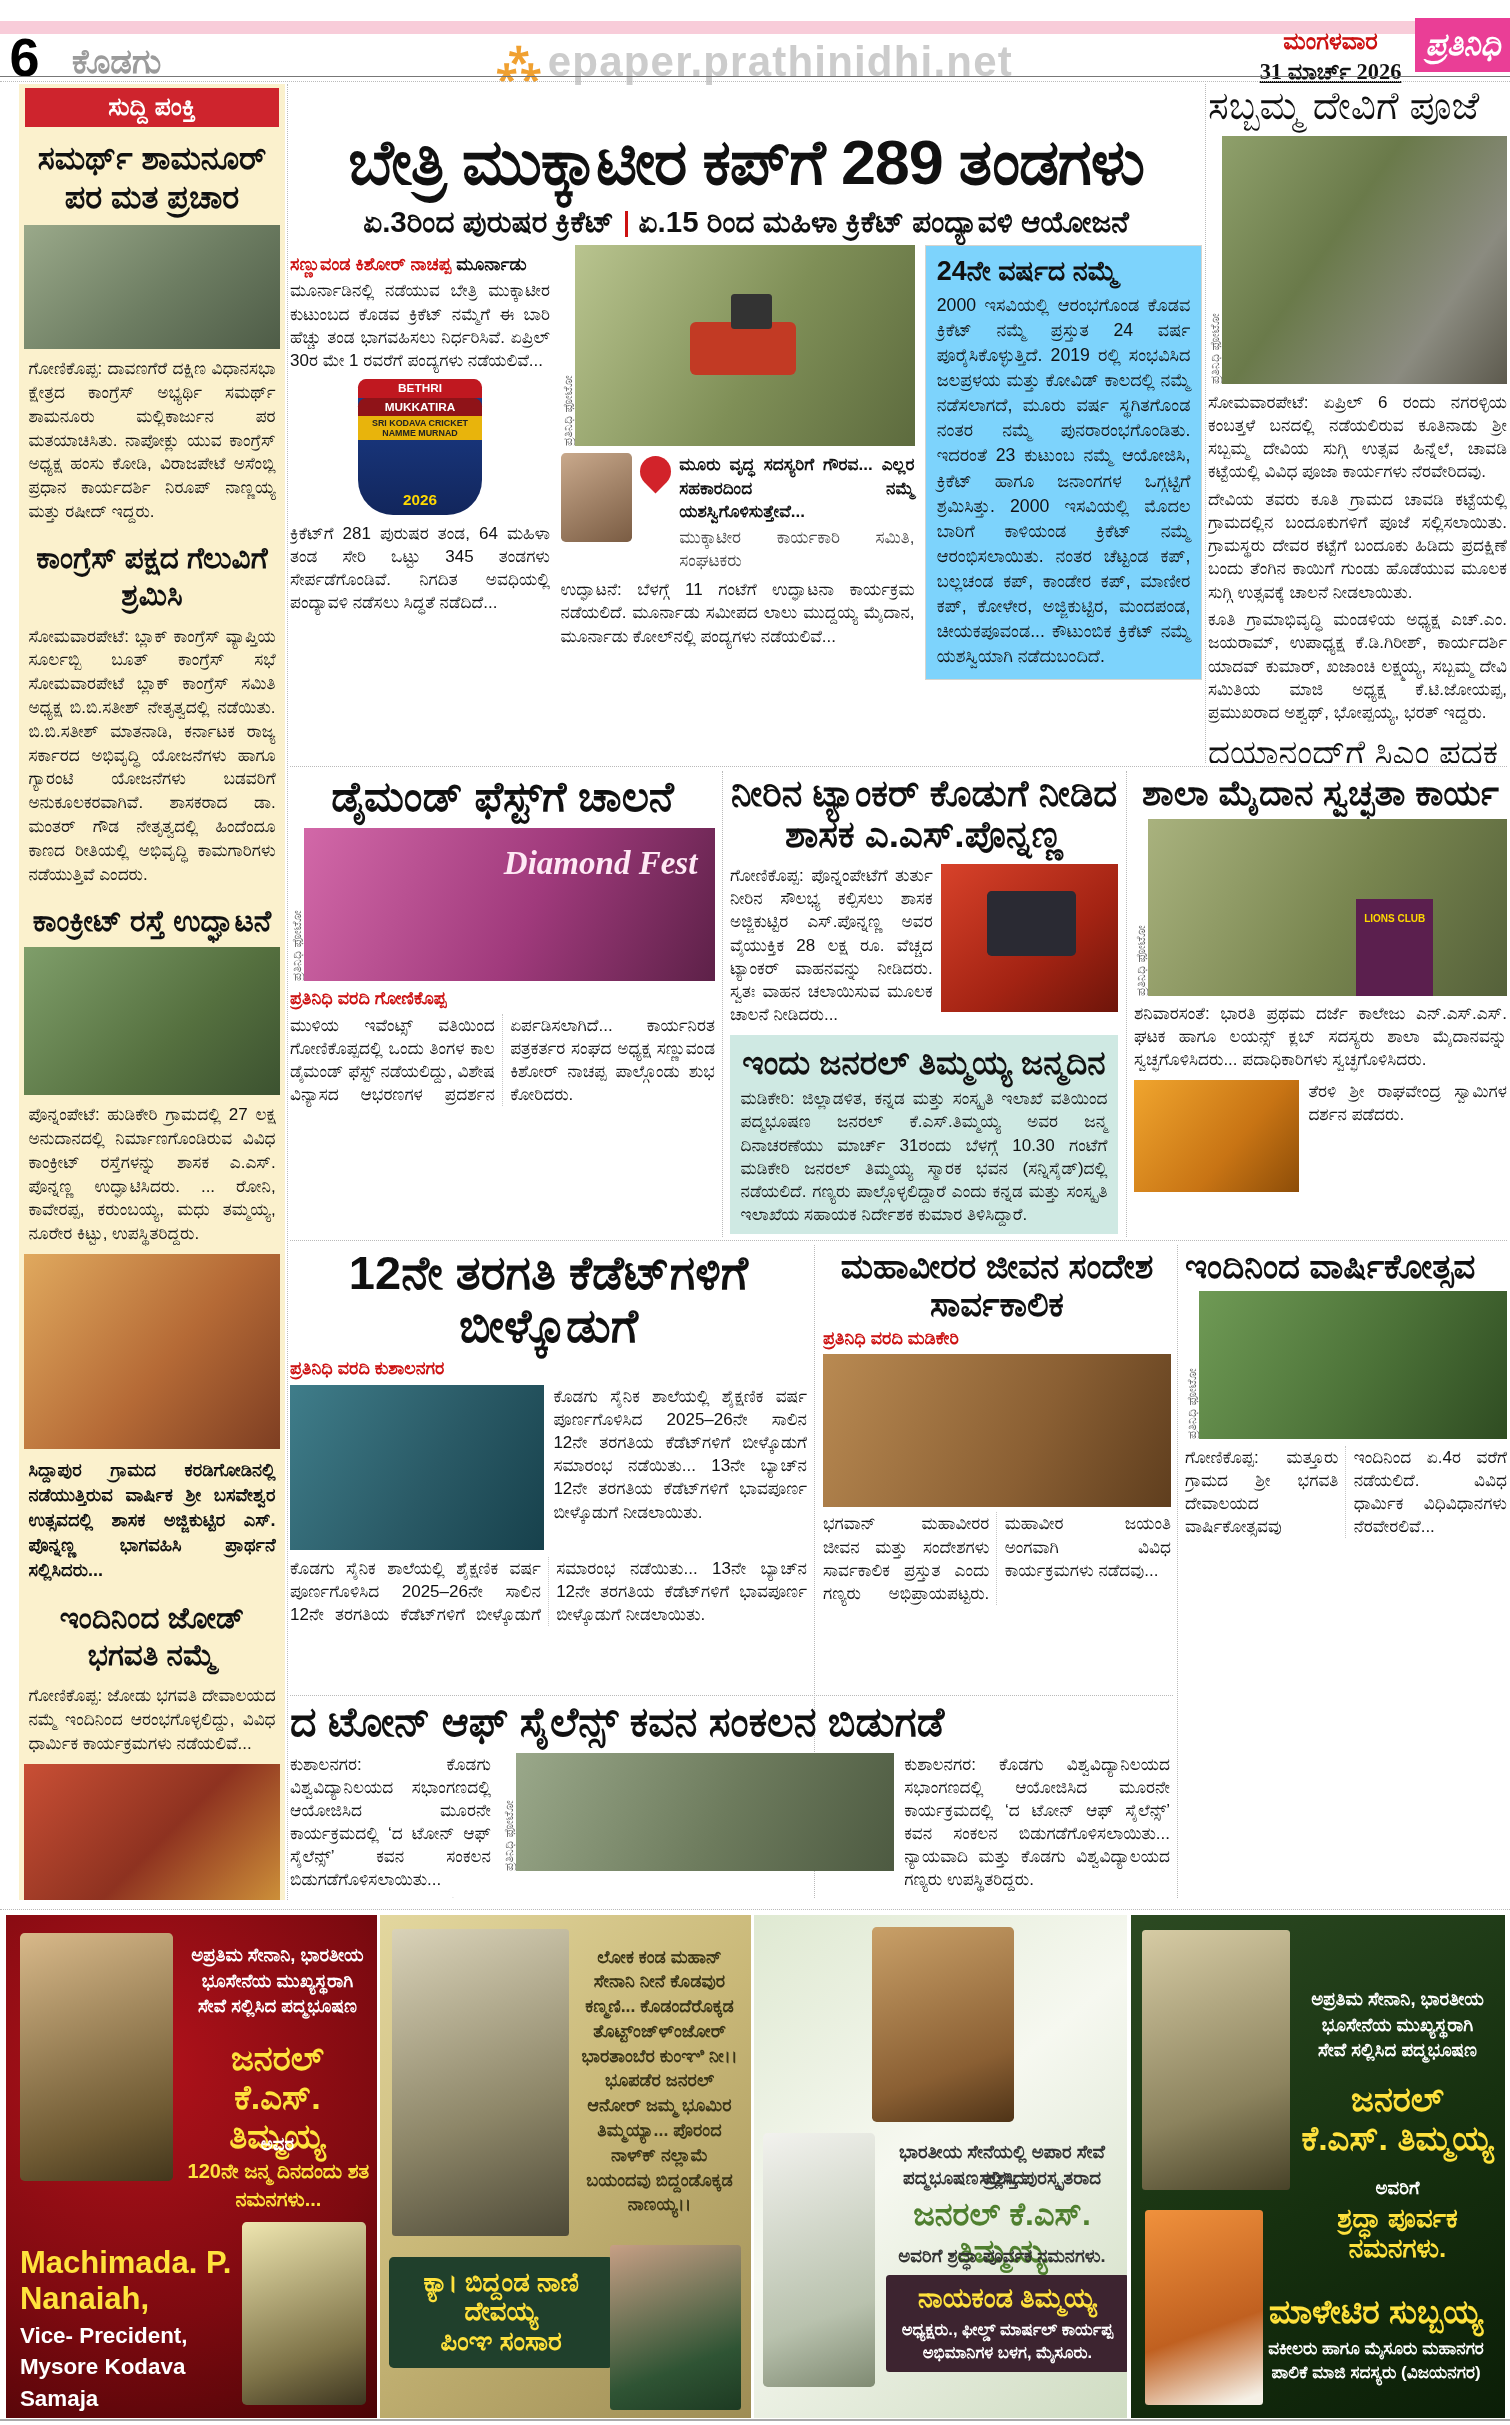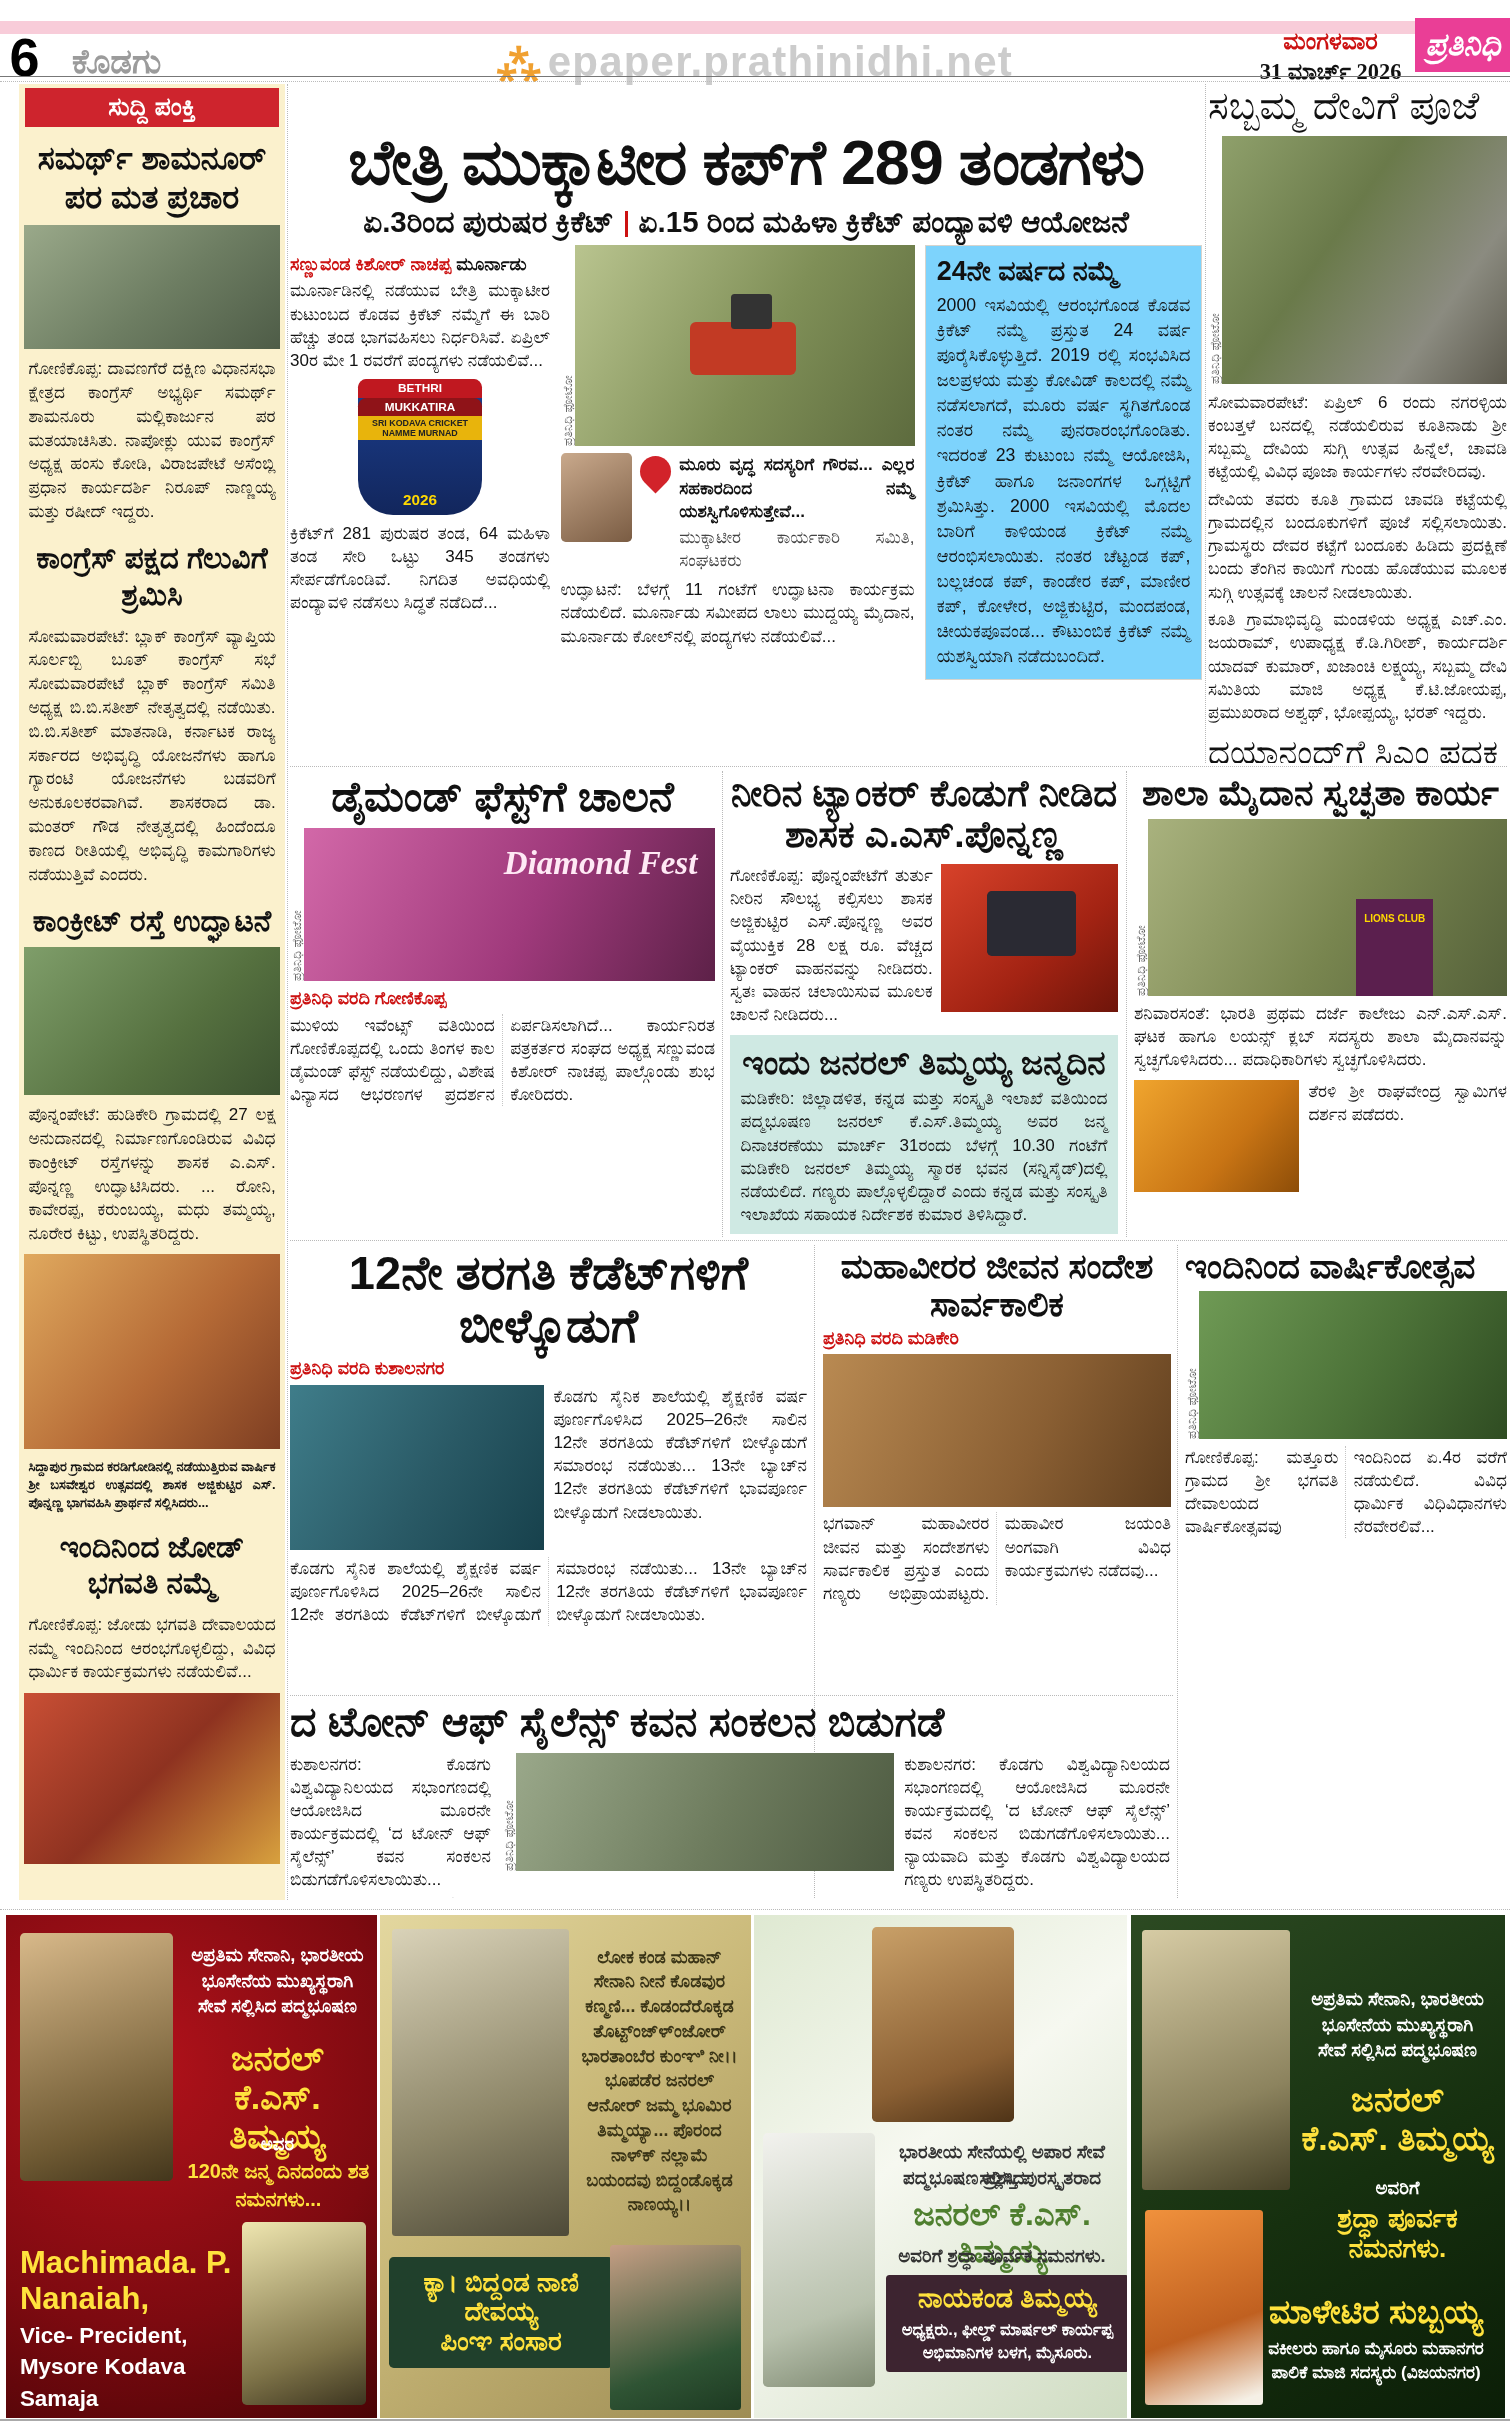--- a/index.html
+++ b/index.html
@@ -7,21 +7,21 @@
         font-family:"Liberation Sans",sans-serif;color:#111;overflow:hidden;}
   .abs{position:absolute;}
   
   .topstrip{left:0;top:21px;width:1510px;height:13px;background:#f8ccd9;}
   .pageno{left:9.4px;top:29.5px;font-size:54px;font-weight:bold;color:#000;line-height:1;}
   .section{left:72px;top:42px;font-size:34px;font-weight:bold;color:#9b9b9b;}
   .site{left:0;top:34px;width:1510px;text-align:center;font-size:42px;font-weight:bold;color:#cccccc;letter-spacing:1.2px;}
   .cursor-ic{color:#f0a030;font-size:39px;font-weight:bold;margin-right:5.9px;}
   .daydate{left:1251px;top:28px;width:159px;text-align:center;}
   .day{color:#cc1111;font-size:23.6px;font-weight:bold;}
-  .date{color:#111;font-size:22.4px;font-weight:bold;font-family:"Liberation Serif",serif;margin-top:3.5px;}
+  .date{color:#111;font-size:22.4px;font-weight:bold;font-family:"Liberation Serif",serif;margin-top:3.5px;text-decoration:underline;}
   .brandbox{left:1415px;top:17.7px;width:96px;height:54px;background:#ea3e96;color:#fff;
             display:flex;align-items:center;justify-content:center;font-size:31px;font-weight:bold;font-style:italic;}
   .headrule{left:0;top:76px;width:1510px;border-top:1.8px solid #777;}
   .headrule2{left:0;top:81px;width:1510px;border-top:1.2px dotted #bbb;}
   
   .hrule{border-top:1.2px dotted #b9b9b9;}
   .vrule{border-left:1.2px dotted #b9b9b9;}
   .body-text{font-size:17px;line-height:1.36;text-align:justify;}
   .kicker{color:#cc1111;font-weight:bold;font-size:17.7px;}
   .credit-v{writing-mode:vertical-rl;transform:rotate(180deg);font-size:12.4px;color:#666;height:100%;}
@@ -88,21 +88,21 @@
     <div class="lr-banner">ಸುದ್ದಿ ಪಂಕ್ತಿ</div>
     <div class="lr-head">ಸಮರ್ಥ್ ಶಾಮನೂರ್ ಪರ ಮತ ಪ್ರಚಾರ</div>
     <div class="lr-photo photo"></div>
     <div class="lr-body">ಗೋಣಿಕೊಪ್ಪ: ದಾವಣಗೆರೆ ದಕ್ಷಿಣ ವಿಧಾನಸಭಾ ಕ್ಷೇತ್ರದ ಕಾಂಗ್ರೆಸ್ ಅಭ್ಯರ್ಥಿ ಸಮರ್ಥ್ ಶಾಮನೂರು ಮಲ್ಲಿಕಾರ್ಜುನ ಪರ ಮತಯಾಚಿಸಿತು. ನಾಪೋಕ್ಲು ಯುವ ಕಾಂಗ್ರೆಸ್ ಅಧ್ಯಕ್ಷ ಹಂಸು ಕೋಡಿ, ವಿರಾಜಪೇಟೆ ಅಸೆಂಬ್ಲಿ ಪ್ರಧಾನ ಕಾರ್ಯದರ್ಶಿ ನಿರೂಪ್ ನಾಣ್ಣಯ್ಯ ಮತ್ತು ರಷೀದ್ ಇದ್ದರು.</div>
     <div class="lr-head2">ಕಾಂಗ್ರೆಸ್ ಪಕ್ಷದ ಗೆಲುವಿಗೆ ಶ್ರಮಿಸಿ</div>
     <div class="lr-body">ಸೋಮವಾರಪೇಟೆ: ಬ್ಲಾಕ್ ಕಾಂಗ್ರೆಸ್ ವ್ಯಾಪ್ತಿಯ ಸೂರ್ಲಬ್ಬಿ ಬೂತ್ ಕಾಂಗ್ರೆಸ್ ಸಭೆ ಸೋಮವಾರಪೇಟೆ ಬ್ಲಾಕ್ ಕಾಂಗ್ರೆಸ್ ಸಮಿತಿ ಅಧ್ಯಕ್ಷ ಬಿ.ಬಿ.ಸತೀಶ್ ನೇತೃತ್ವದಲ್ಲಿ ನಡೆಯಿತು. ಬಿ.ಬಿ.ಸತೀಶ್ ಮಾತನಾಡಿ, ಕರ್ನಾಟಕ ರಾಜ್ಯ ಸರ್ಕಾರದ ಅಭಿವೃದ್ಧಿ ಯೋಜನೆಗಳು ಹಾಗೂ ಗ್ಯಾರಂಟಿ ಯೋಜನೆಗಳು ಬಡವರಿಗೆ ಅನುಕೂಲಕರವಾಗಿವೆ. ಶಾಸಕರಾದ ಡಾ. ಮಂತರ್ ಗೌಡ ನೇತೃತ್ವದಲ್ಲಿ ಹಿಂದೆಂದೂ ಕಾಣದ ರೀತಿಯಲ್ಲಿ ಅಭಿವೃದ್ಧಿ ಕಾಮಗಾರಿಗಳು ನಡೆಯುತ್ತಿವೆ ಎಂದರು.</div>
     <div class="lr-head2">ಕಾಂಕ್ರೀಟ್ ರಸ್ತೆ ಉದ್ಘಾಟನೆ</div>
     <div class="lr-photo photo" style="height:148px;background:linear-gradient(135deg,#7f9e6a,#55703f 60%,#3c5230);"></div>
     <div class="lr-body">ಪೊನ್ನಂಪೇಟೆ: ಹುಡಿಕೇರಿ ಗ್ರಾಮದಲ್ಲಿ 27 ಲಕ್ಷ ಅನುದಾನದಲ್ಲಿ ನಿರ್ಮಾಣಗೊಂಡಿರುವ ವಿವಿಧ ಕಾಂಕ್ರೀಟ್ ರಸ್ತೆಗಳನ್ನು ಶಾಸಕ ಎ.ಎಸ್. ಪೊನ್ನಣ್ಣ ಉದ್ಘಾಟಿಸಿದರು. ... ರೋನಿ, ಕಾವೇರಪ್ಪ, ಕರುಂಬಯ್ಯ, ಮಧು ತಮ್ಮಯ್ಯ, ನೂರೇರ ಕಿಟ್ಟು, ಉಪಸ್ಥಿತರಿದ್ದರು.</div>
     <div class="lr-photo photo" style="height:195px;background:linear-gradient(130deg,#e0a95e,#b56a36 55%,#7e3e22);"></div>
-    <div class="lr-body caption" style="font-size:13px;">ಸಿದ್ದಾಪುರ ಗ್ರಾಮದ ಕರಡಿಗೋಡಿನಲ್ಲಿ ನಡೆಯುತ್ತಿರುವ ವಾರ್ಷಿಕ ಶ್ರೀ ಬಸವೇಶ್ವರ ಉತ್ಸವದಲ್ಲಿ ಶಾಸಕ ಅಜ್ಜಿಕುಟ್ಟಿರ ಎಸ್. ಪೊನ್ನಣ್ಣ ಭಾಗವಹಿಸಿ ಪ್ರಾರ್ಥನೆ ಸಲ್ಲಿಸಿದರು...</div>
+    <div class="lr-body caption" style="font-size:18px;">ಸಿದ್ದಾಪುರ ಗ್ರಾಮದ ಕರಡಿಗೋಡಿನಲ್ಲಿ ನಡೆಯುತ್ತಿರುವ ವಾರ್ಷಿಕ ಶ್ರೀ ಬಸವೇಶ್ವರ ಉತ್ಸವದಲ್ಲಿ ಶಾಸಕ ಅಜ್ಜಿಕುಟ್ಟಿರ ಎಸ್. ಪೊನ್ನಣ್ಣ ಭಾಗವಹಿಸಿ ಪ್ರಾರ್ಥನೆ ಸಲ್ಲಿಸಿದರು...</div>
     <div class="lr-head2">ಇಂದಿನಿಂದ ಜೋಡ್ ಭಗವತಿ ನಮ್ಮೆ</div>
     <div class="lr-body">ಗೋಣಿಕೊಪ್ಪ: ಜೋಡು ಭಗವತಿ ದೇವಾಲಯದ ನಮ್ಮೆ ಇಂದಿನಿಂದ ಆರಂಭಗೊಳ್ಳಲಿದ್ದು, ವಿವಿಧ ಧಾರ್ಮಿಕ ಕಾರ್ಯಕ್ರಮಗಳು ನಡೆಯಲಿವೆ...</div>
     <div class="lr-photo photo" style="height:171px;background:linear-gradient(135deg,#c94f35,#8e3220 50%,#d8a13e);"></div>
   </div>
 
   <div class="abs main">
     <div class="main-head">ಬೇತ್ರಿ ಮುಕ್ಕಾಟೀರ ಕಪ್‌ಗೆ 289 ತಂಡಗಳು</div>
     <div class="main-sub">
       <span>ಏ.3ರಿಂದ ಪುರುಷರ ಕ್ರಿಕೆಟ್</span><span class="subsep"></span><span>ಏ.15 ರಿಂದ ಮಹಿಳಾ ಕ್ರಿಕೆಟ್ ಪಂದ್ಯಾವಳಿ ಆಯೋಜನೆ</span>
     </div>

